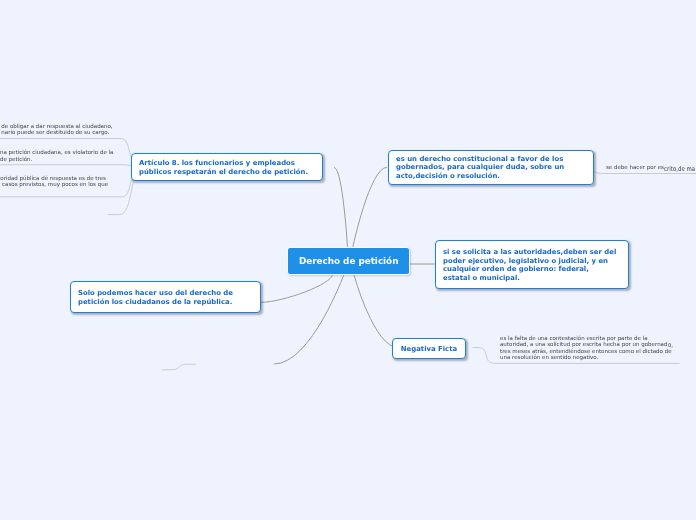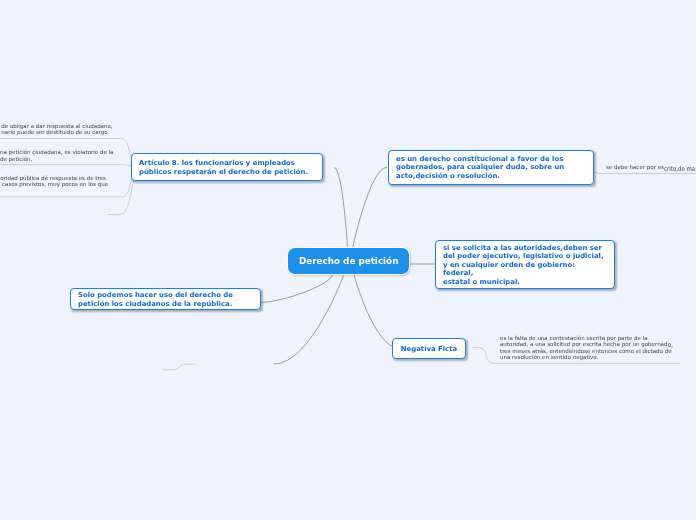--- a/index.html
+++ b/index.html
@@ -4,21 +4,21 @@
 <style>
   html,body{margin:0;padding:0;}
   body{width:696px;height:520px;background:#eff3fd;font-family:"DejaVu Sans",sans-serif;overflow:hidden;-webkit-font-smoothing:antialiased;}
   #stage{position:absolute;left:0;top:0;width:696px;height:520px;overflow:hidden;transform:translateZ(0);}
   svg#links{position:absolute;left:0;top:0;width:696px;height:520px;}
   svg#links path{fill:none;stroke:#9a9a98;stroke-width:1;}
   svg#links path.sub{stroke:#c7cbd3;}
   .node{position:absolute;box-sizing:border-box;display:flex;align-items:center;}
   .nb{border:1.8px solid #1a80e0;background:#fff;border-radius:4px;color:#1668c9;font-weight:bold;
       box-shadow:1.5px 1.5px 2px rgba(0,0,0,.28);font-size:6.9px;line-height:8.6px;padding:1.2px 7px 0 7px;}
-  .center{background:#1e90e8;border:1.4px solid #fff;border-radius:8px;color:#fff;font-weight:bold;font-size:8.8px;
+  .center{background:#1e90e8;border:1.4px solid #fff;border-radius:3px;color:#fff;font-weight:bold;font-size:8.8px;
      justify-content:center;box-shadow:1px 1px 2px rgba(0,0,0,.16);}
   .plain{position:absolute;color:#3d4450;font-size:5.5px;line-height:6.25px;white-space:pre;}
 </style>
 </head>
 <body>
 
 <div id="stage">
 <svg id="links" viewBox="0 0 696 520">
       <path d="M347.5,247.5 C347.5,247.5 342.8,167.5 334,167.5"></path>
       <path d="M352.7,247.5 C352.7,247.5 369.8,167.3 387,167.3"></path>
@@ -36,23 +36,23 @@
     </svg>
 <div class="node center" style="left:287.2px;top:246.6px;width:123px;height:28.3px">
       <span>Derecho de petición</span>
     </div>
 <div class="node nb" style="left:131px;top:153.2px;width:191.5px;height:28.2px">
       <span>Artículo 8. los funcionarios y empleados públicos respetarán el derecho de petición.</span>
     </div>
 <div class="node nb" style="left:388px;top:149.5px;width:206px;height:35px">
       <span>es un derecho constitucional a favor de los gobernados, para cualquier duda, sobre un acto,decisión o resolución.</span>
     </div>
-<div class="node nb" style="left:435px;top:240px;width:180px;height:49px;white-space:pre-line"><span>si se solicita a las autoridades,deben ser del poder ejecutivo, legislativo o judicial, y en cualquier orden de gobierno: federal,
+<div class="node nb" style="left:435px;top:240px;width:194px;height:49px;white-space:pre-line"><span>si se solicita a las autoridades,deben ser del poder ejecutivo, legislativo o judicial, y en cualquier orden de gobierno: federal,
 estatal o municipal.</span></div>
-<div class="node nb" style="left:70px;top:288px;width:191px;height:22px">
+<div class="node nb" style="left:70px;top:281px;width:191px;height:32px">
       <span>Solo podemos hacer uso del derecho de petición los ciudadanos de la república.</span>
     </div>
 <div class="node nb" style="left:392px;top:338px;width:74px;height:21px;justify-content:center">
       <span>Negativa Ficta</span>
     </div>
 <div style="position:absolute;left:500px;top:335.1px;width:180px;height:26px;">
   <div class="plain" style="left:0;top:0">es la falta de una contestación escrita por parte de la</div>
   <div class="plain" style="left:0;top:6.3px">autoridad, a una solicitud por escrita hecha por un gobernad</div>
   <div class="plain" style="left:168.3px;top:7.4px;font-size:6.5px;transform:scaleX(0.84);transform-origin:left top">o,</div>
   <div class="plain" style="left:0;top:12.7px">tres meses atrás, entendiéndose entonces como el dictado de</div>

